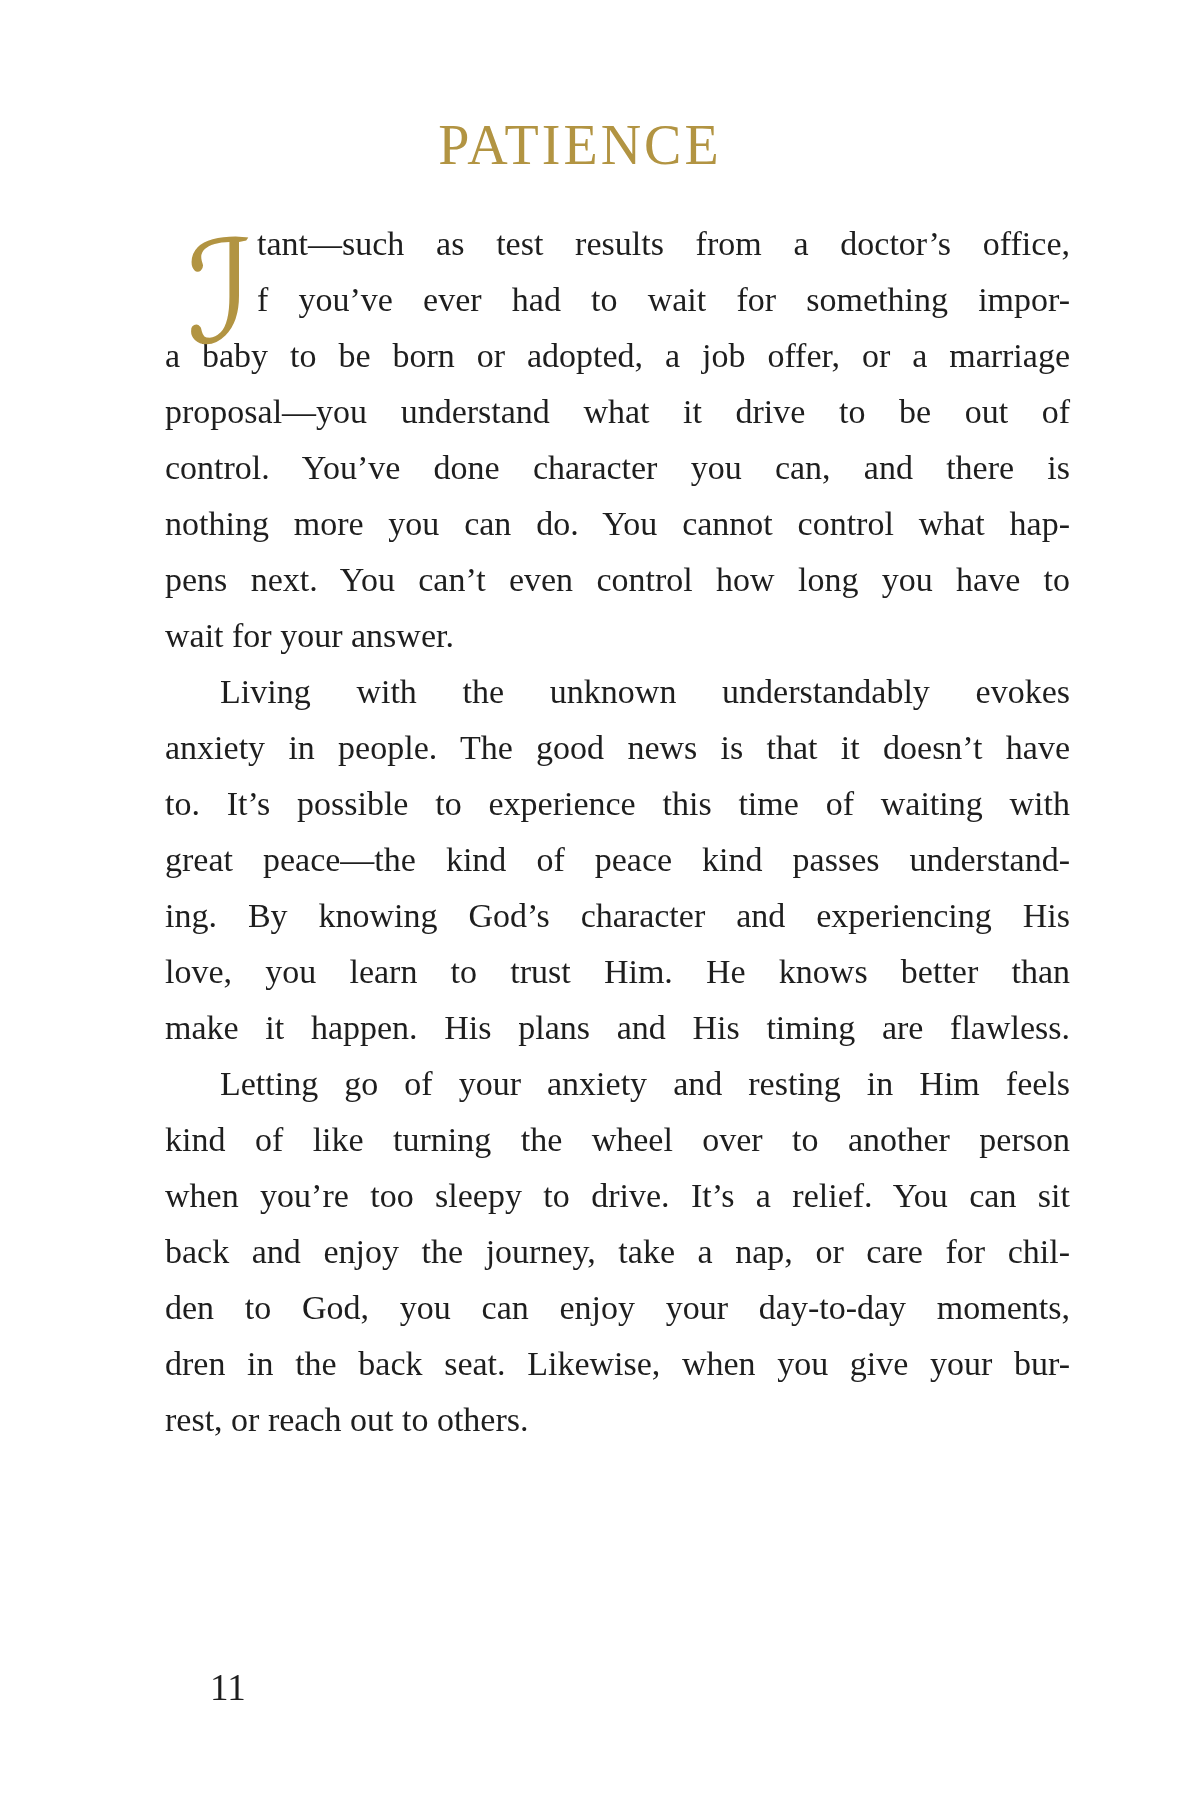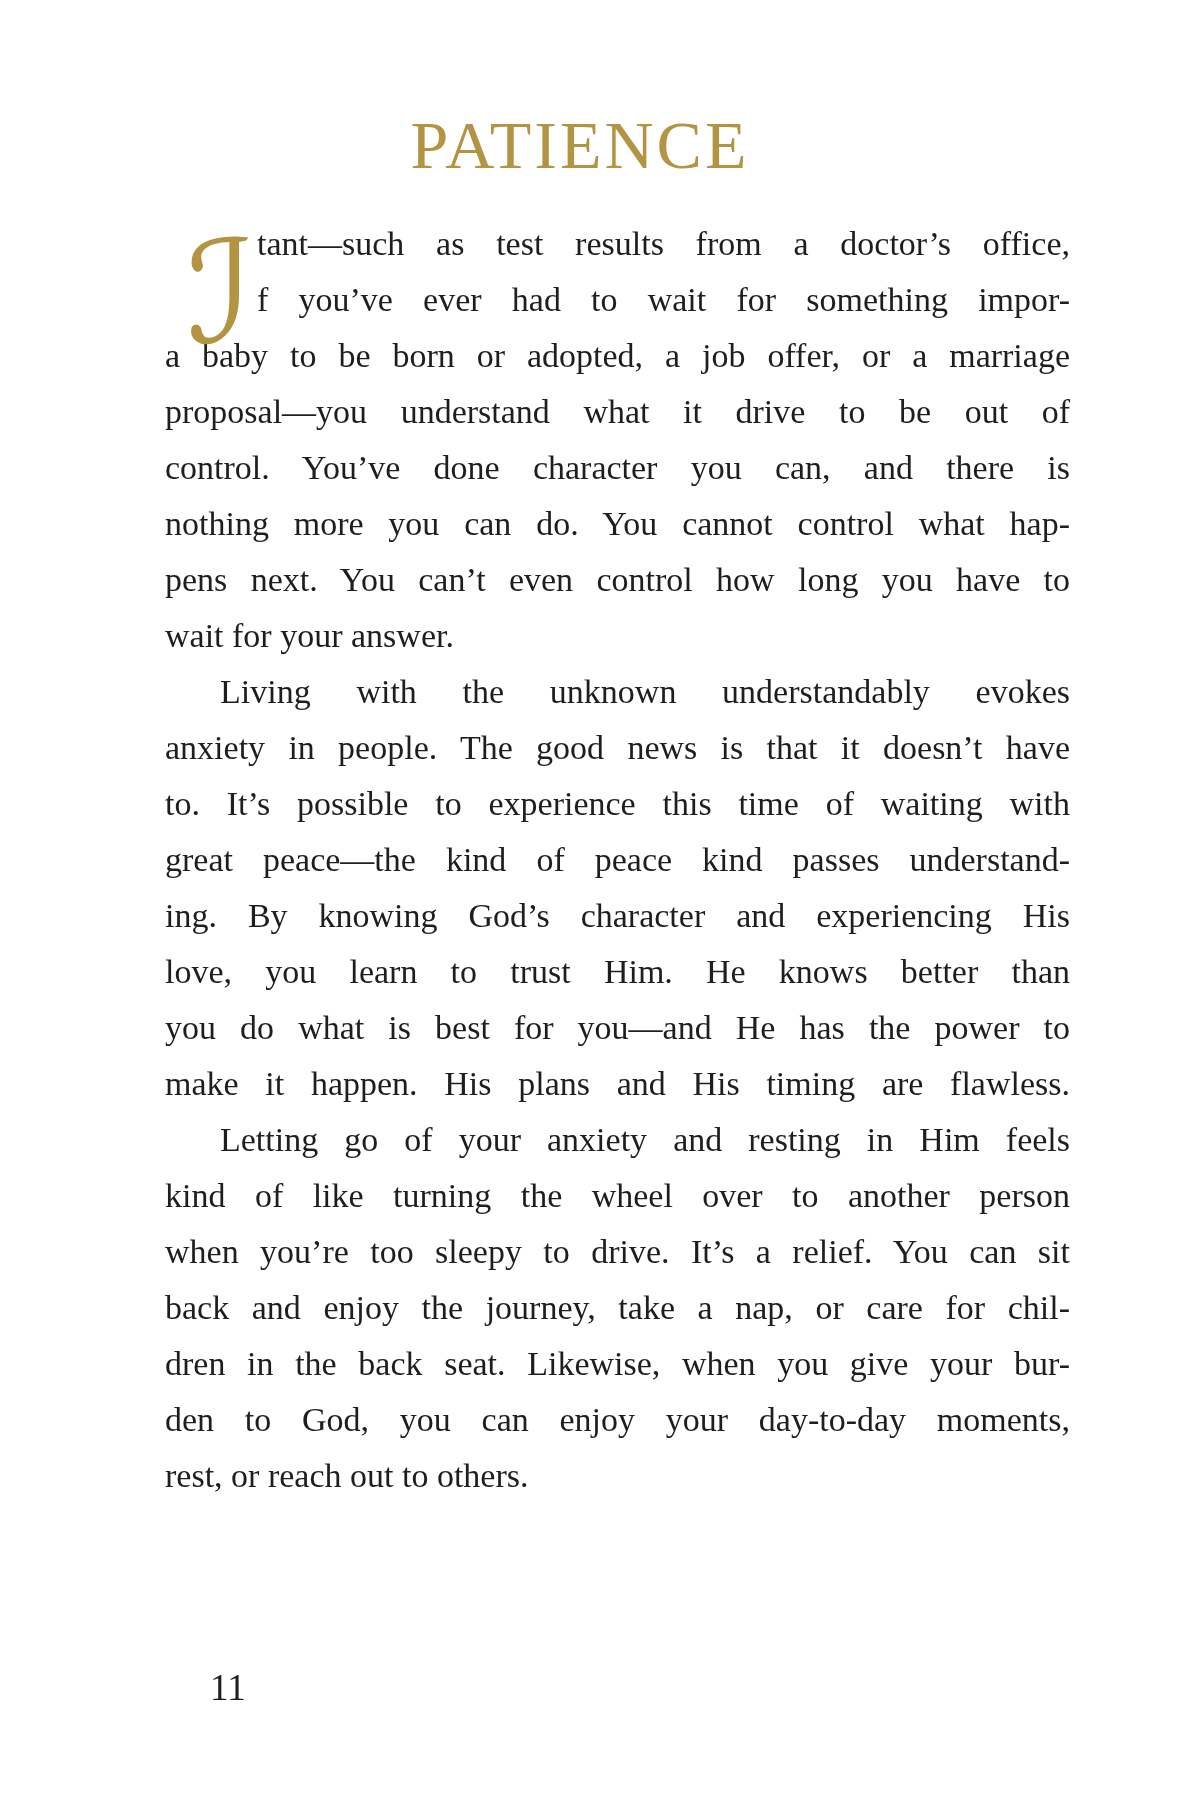--- a/index.html
+++ b/index.html
@@ -13,21 +13,21 @@
     font-family: "Liberation Serif", "DejaVu Serif", serif;
   }
 
   .title {
     position: absolute;
     left: 185px;
     top: 116px;
     width: 790px;
     margin: 0;
     text-align: center;
-    font-size: 68px;
+    font-size: 56px;
     line-height: 58px;
     font-weight: normal;
     letter-spacing: 3px;
   }
 
   .body-text {
     position: absolute;
     left: 165px;
     top: 216px;
     width: 905px;
@@ -90,29 +90,28 @@
         <div class="line">pens next. You can’t even control how long you have to</div>
         <div class="line last-line">wait for your answer.</div>
       </div>
       <div>
         <div class="line first-indent">Living with the unknown understandably evokes</div>
         <div class="line">anxiety in people. The good news is that it doesn’t have</div>
         <div class="line">to. It’s possible to experience this time of waiting with</div>
         <div class="line">great peace—the kind of peace kind passes understand-</div>
         <div class="line">ing. By knowing God’s character and experiencing His</div>
         <div class="line">love, you learn to trust Him. He knows better than</div>
-        <div class="line">you do what is best for you—and He has the power to</div>
         <div class="line">make it happen. His plans and His timing are flawless.</div>
       </div>
       <div>
         <div class="line first-indent">Letting go of your anxiety and resting in Him feels</div>
         <div class="line">kind of like turning the wheel over to another person</div>
         <div class="line">when you’re too sleepy to drive. It’s a relief. You can sit</div>
         <div class="line">back and enjoy the journey, take a nap, or care for chil-</div>
+        <div class="line">den to God, you can enjoy your day-to-day moments,</div>
         <div class="line">dren in the back seat. Likewise, when you give your bur-</div>
-        <div class="line">den to God, you can enjoy your day-to-day moments,</div>
         <div class="line last-line">rest, or reach out to others.</div>
       </div>
     </div>
 
   <div class="pageno">11</div>
 
 </div>
 
 </body></html>

